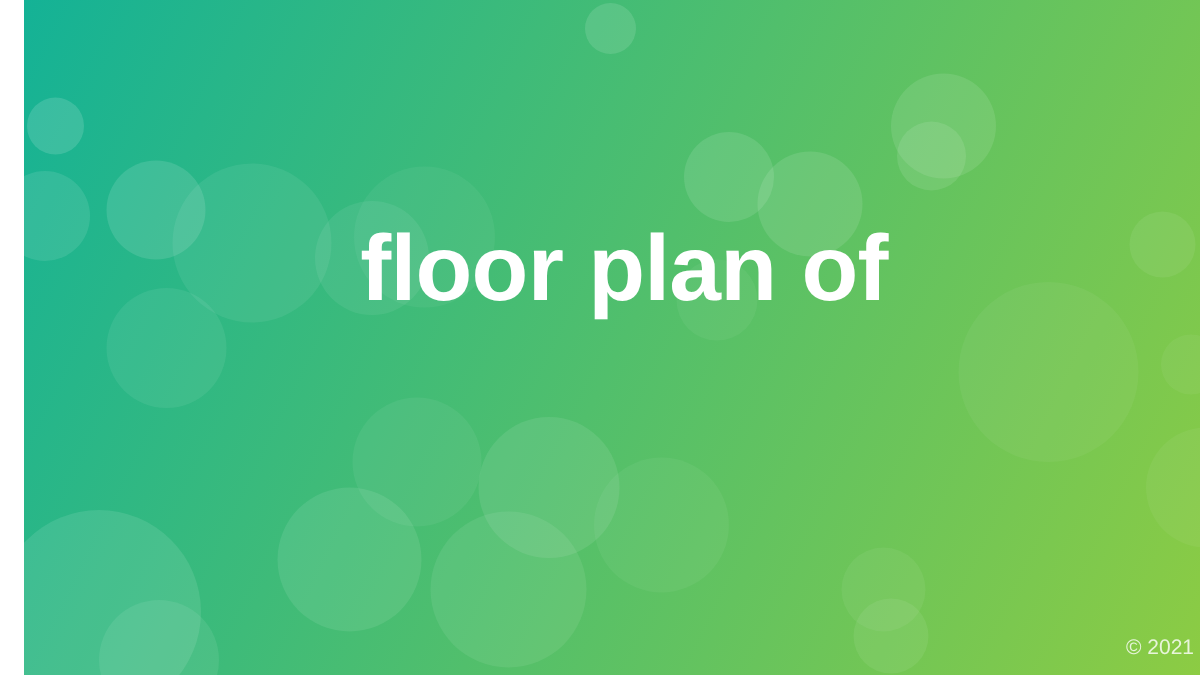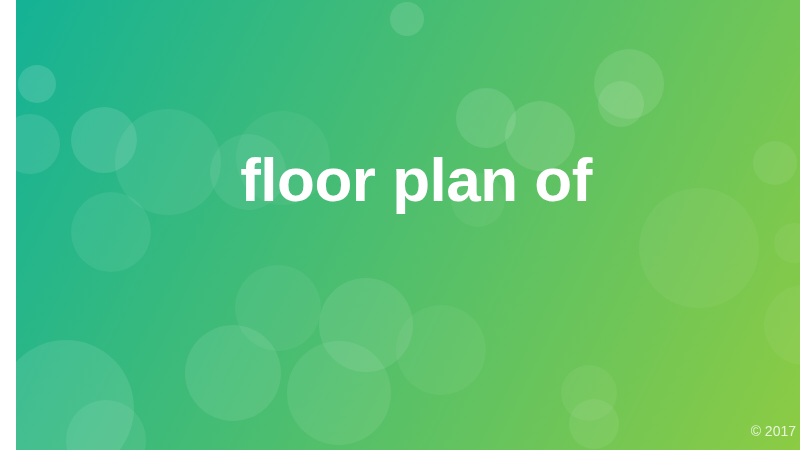--- a/index.html
+++ b/index.html
@@ -79,14 +79,14 @@
       <div class="bokeh-circle" style="left: 271px; top: 341px; width: 104px; height: 104px; opacity: 0.08;"></div>
       <div class="bokeh-circle" style="left: 380px; top: 305px; width: 90px; height: 90px; opacity: 0.05;"></div>
       <div class="bokeh-circle" style="left: 545px; top: 365px; width: 56px; height: 56px; opacity: 0.06;"></div>
       <div class="bokeh-circle" style="left: 553px; top: 399px; width: 50px; height: 50px; opacity: 0.07;"></div>
       <div class="bokeh-circle" style="left: -18px; top: 340px; width: 136px; height: 136px; opacity: 0.1;"></div>
       <div class="bokeh-circle" style="left: 50px; top: 400px; width: 80px; height: 80px; opacity: 0.08;"></div>
     </div>
   <h1 class="title">
     <span>floor plan of</span><br>
   </h1>
-  <div class="copyright">© 2017</div>
+  <div class="copyright">© 2021</div>
 </div>
 
 </body></html>

